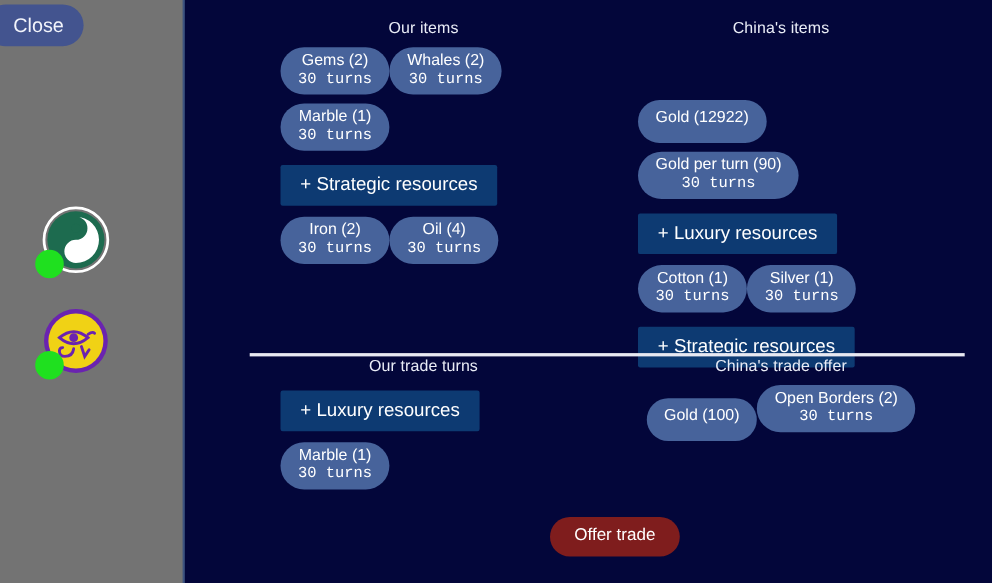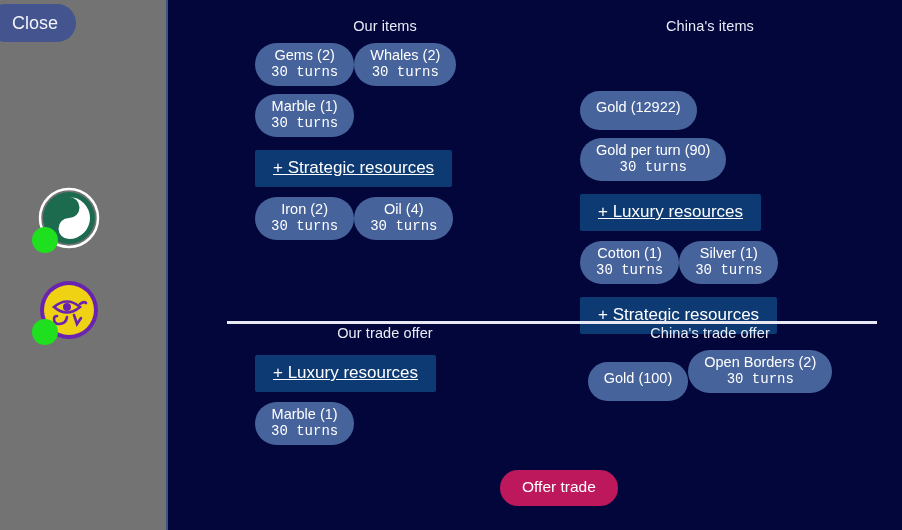--- a/index.html
+++ b/index.html
@@ -120,34 +120,33 @@
     border: none;
     border-radius: 2px;
     padding: 8px 18px 9px 18px;
     margin-top: 5px;
     margin-bottom: 10px;
     font-family: "Liberation Sans", sans-serif;
     font-size: 17px;
     line-height: 20px;
     cursor: pointer;
     white-space: nowrap;
-    text-decoration: underline;
   }
 
   #horizontal-divider {
     position: absolute;
     left: 59px; top: 321px;
     width: 650px; height: 3px;
     background: #e8e9f2;
   }
 
   #offer-trade-button {
     position: absolute;
     left: 332px; top: 470px;
-    background: #be185d;
+    background: #7f1d1d;
     color: #ffffff;
     border: none;
     border-radius: 999px;
     padding: 8px 22px 10px 22px;
     font-family: "Liberation Sans", sans-serif;
     font-size: 15.5px;
     cursor: pointer;
     white-space: nowrap;
   }
 </style>
@@ -197,21 +196,21 @@
     </div>
 
     <div class="column" id="col-their-items">
       <div class="col-title">China's items</div>
       <div class="col-body"><button class="pill single"><span>Gold (12922)</span></button><button class="pill"><span>Gold per turn (90)</span><span class="sub">30 turns</span></button><button class="cat-button">+ Luxury resources</button><button class="pill"><span>Cotton (1)</span><span class="sub">30 turns</span></button><button class="pill"><span>Silver (1)</span><span class="sub">30 turns</span></button><button class="cat-button">+ Strategic resources</button></div>
     </div>
 
     <div id="horizontal-divider"></div>
 
     <div class="column" id="col-our-offer">
-      <div class="col-title">Our trade offer</div>
+      <div class="col-title">Our trade turns</div>
       <div class="col-body"><button class="cat-button">+ Luxury resources</button><button class="pill"><span>Marble (1)</span><span class="sub">30 turns</span></button></div>
     </div>
 
     <div class="column" id="col-their-offer">
       <div class="col-title">China's trade offer</div>
       <div class="col-body"><button class="pill single"><span>Gold (100)</span></button><button class="pill"><span>Open Borders (2)</span><span class="sub">30 turns</span></button></div>
     </div>
 
     <button id="offer-trade-button">Offer trade</button>
   </div>

